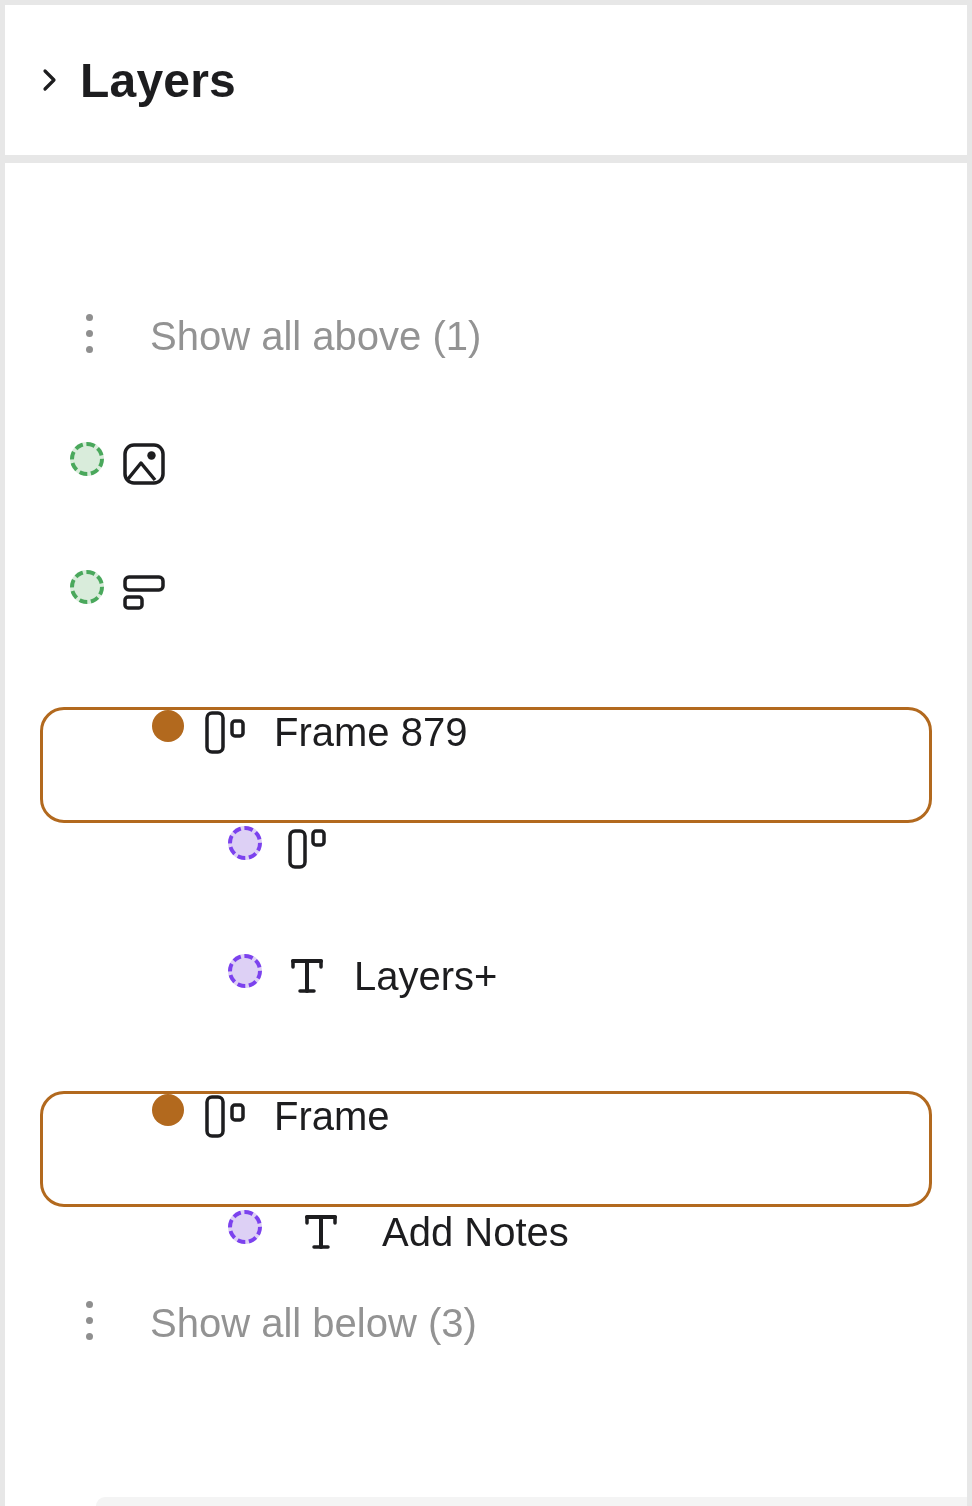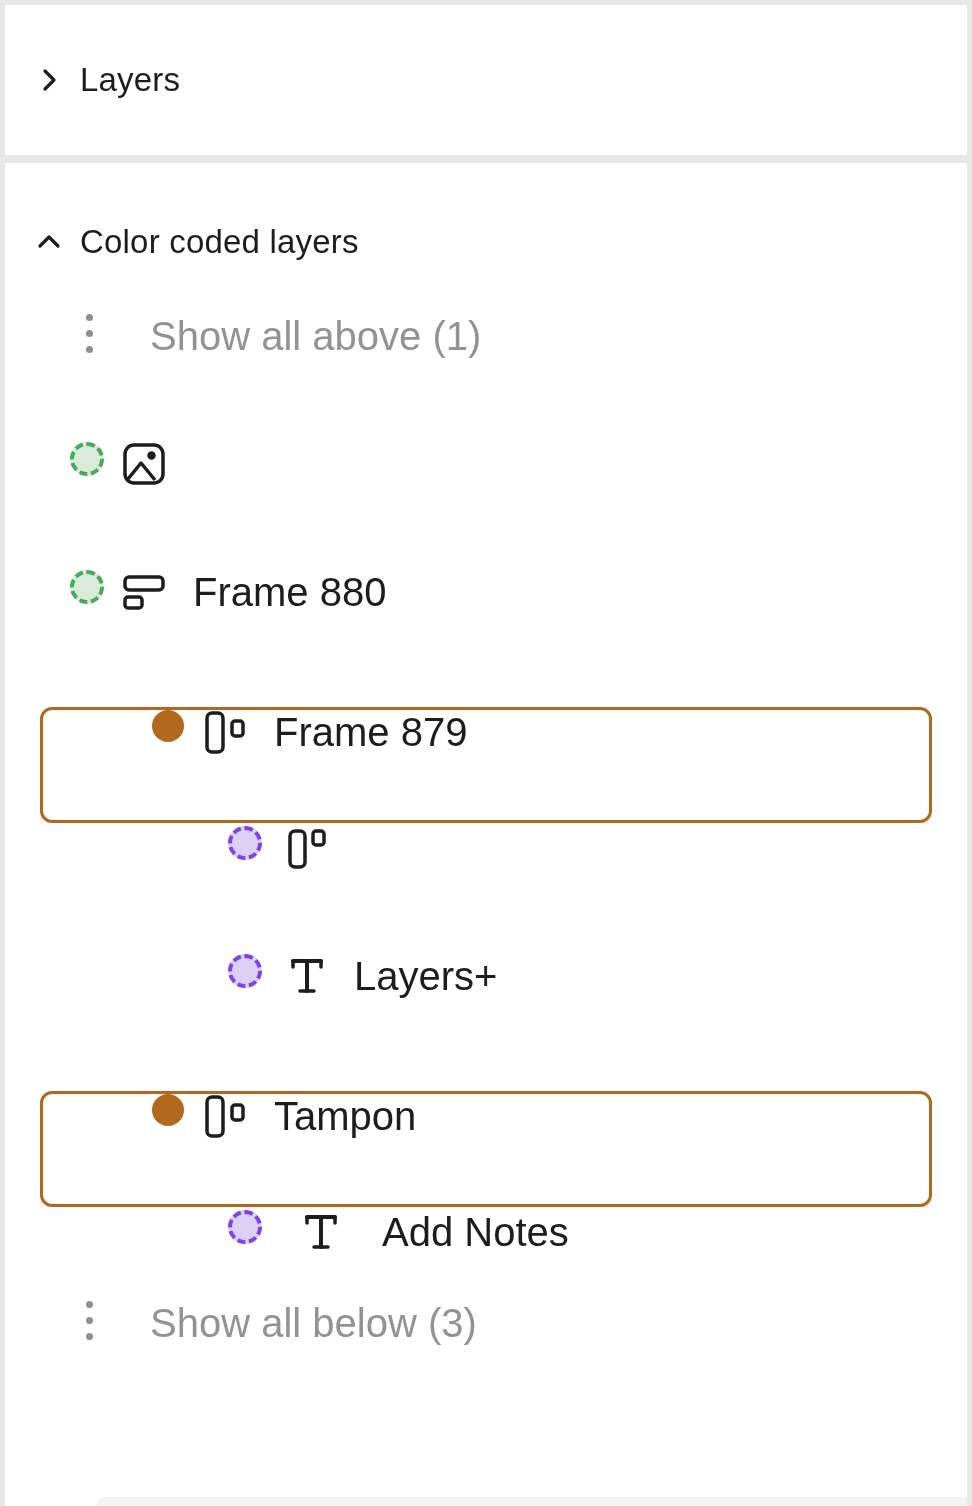--- a/index.html
+++ b/index.html
@@ -16,21 +16,21 @@
   .section-header{
     position:absolute;left:0;right:0;top:0;
     display:flex;align-items:center;
     padding-left:28px;cursor:pointer;
   }
   .card-layers .section-header{height:150px;}
   .card-tree .section-header{height:158px;}
   .chev{width:32px;height:32px;flex:none;display:flex;align-items:center;justify-content:center;}
   .section-title{
     margin-left:15px;
-    font-size:33px;font-weight:400;letter-spacing:.2px;color:#1d1d1f;
+    font-size:48px;font-weight:700;letter-spacing:.2px;color:#1d1d1f;
   }
 
   .row{
     position:absolute;left:0;right:0;height:128px;
     display:flex;align-items:flex-start;cursor:pointer;
   }
   .row-showall{color:#939393;}
   .showall-label{margin-left:55px;font-size:40px;color:#939393;}
   .layer-label{font-size:40px;color:#1d1d1f;white-space:nowrap;}
 
@@ -40,21 +40,21 @@
   .r-f880   {top:407px;padding-left:65px;}
   .r-f879   {top:544px;}
   .r-f878   {top:663px;padding-left:223px;}
   .r-super  {top:791px;padding-left:223px;}
   .r-button {top:928px;}
   .r-notes  {top:1047px;padding-left:223px;gap:14px;}
   .r-below  {top:1138px;padding-left:78px;}
 
   .row.highlight{
     left:35px;right:35px;height:110px;
-    border:3px solid #b2691e;border-radius:12px;
+    border:3px solid #b2691e;border-radius:24px;
     padding-left:109px;background:#ffffff;
   }
 
   .badge{flex:none;border-radius:50%;box-sizing:content-box;}
   .badge-green {width:26px;height:26px;background:#d9ecdb;border:4px dashed #4aa85c;}
   .badge-purple{width:26px;height:26px;background:#ddd0f5;border:4px dashed #7c42ee;}
   .badge-orange{width:32px;height:32px;background:#b2691e;border:none;}
 
   .licon{flex:none;display:flex;align-items:center;justify-content:center;}
   .m-icon-l1{margin-left:18px;}
@@ -80,28 +80,20 @@
     <span class="chev">
       <svg width="30" height="30" viewBox="0 0 30 30" fill="none">
         <path d="M11 6 L20 15 L11 24" stroke="#1d1d1f" stroke-width="3.2" stroke-linecap="round" stroke-linejoin="round"></path>
       </svg>
     </span>
     <span class="section-title">Layers</span>
   </div>
 </div>
 
 <div class="card card-tree">
-  <div class="section-header">
-    <span class="chev">
-      <svg width="30" height="30" viewBox="0 0 30 30" fill="none">
-        <path d="M6 19 L15 10 L24 19" stroke="#1d1d1f" stroke-width="3.2" stroke-linecap="round" stroke-linejoin="round"></path>
-      </svg>
-    </span>
-    <span class="section-title">Color coded layers</span>
-  </div>
 
   <div class="row row-showall r-above">
     <span class="dots">
         <i></i>
         <i></i>
         <i></i>
       </span>
     <span class="showall-label">Show all above (1)</span>
   </div>
 
@@ -117,21 +109,20 @@
   </div>
 
   <div class="row r-f880">
     <span class="badge badge-green"></span>
     <span class="licon m-icon-l1">
       <svg width="44" height="44" viewBox="0 0 44 44" fill="none">
         <rect x="3" y="7" width="38" height="13" rx="4" stroke="#1d1d1f" stroke-width="3.5"></rect>
         <rect x="3" y="27" width="17" height="11" rx="3" stroke="#1d1d1f" stroke-width="3.5"></rect>
       </svg>
     </span>
-    <span class="layer-label m-text">Frame 880</span>
   </div>
 
   <div class="row highlight r-f879">
     <span class="badge badge-orange"></span>
     <span class="licon m-icon-l2">
       <svg width="44" height="44" viewBox="0 0 44 44" fill="none">
         <rect x="4" y="3" width="16" height="39" rx="5" stroke="#1d1d1f" stroke-width="3.5"></rect>
         <rect x="29" y="11" width="11" height="15" rx="3" stroke="#1d1d1f" stroke-width="3.5"></rect>
       </svg>
     </span>
@@ -162,21 +153,21 @@
   </div>
 
   <div class="row highlight r-button">
     <span class="badge badge-orange"></span>
     <span class="licon m-icon-l2">
       <svg width="44" height="44" viewBox="0 0 44 44" fill="none">
         <rect x="4" y="3" width="16" height="39" rx="5" stroke="#1d1d1f" stroke-width="3.5"></rect>
         <rect x="29" y="11" width="11" height="15" rx="3" stroke="#1d1d1f" stroke-width="3.5"></rect>
       </svg>
     </span>
-    <span class="layer-label m-text">Tampon</span>
+    <span class="layer-label m-text">Frame</span>
   </div>
 
   <div class="row r-notes">
     <span class="badge badge-purple"></span>
     <span class="licon m-icon-l3">
       <svg width="40" height="44" viewBox="0 0 40 44" fill="none">
         <path d="M6 7 H34" stroke="#1d1d1f" stroke-width="4" stroke-linecap="round"></path>
         <path d="M6 7 V13 M34 7 V13" stroke="#1d1d1f" stroke-width="3.5" stroke-linecap="round"></path>
         <path d="M20 7 V37" stroke="#1d1d1f" stroke-width="4" stroke-linecap="round"></path>
         <path d="M13 37 H27" stroke="#1d1d1f" stroke-width="3.5" stroke-linecap="round"></path>

